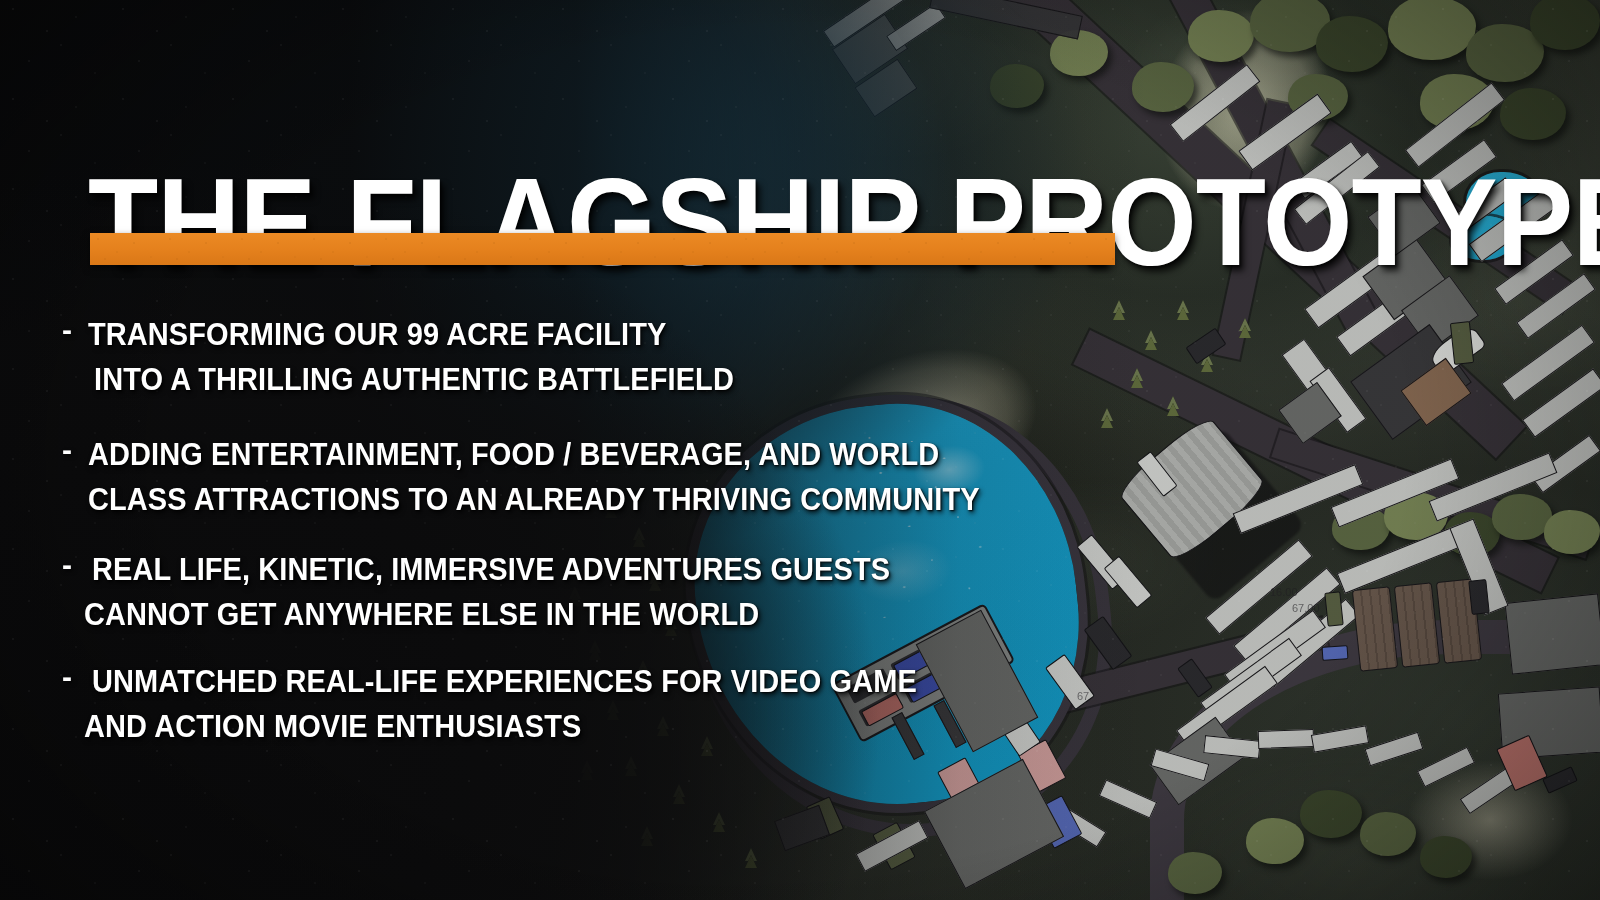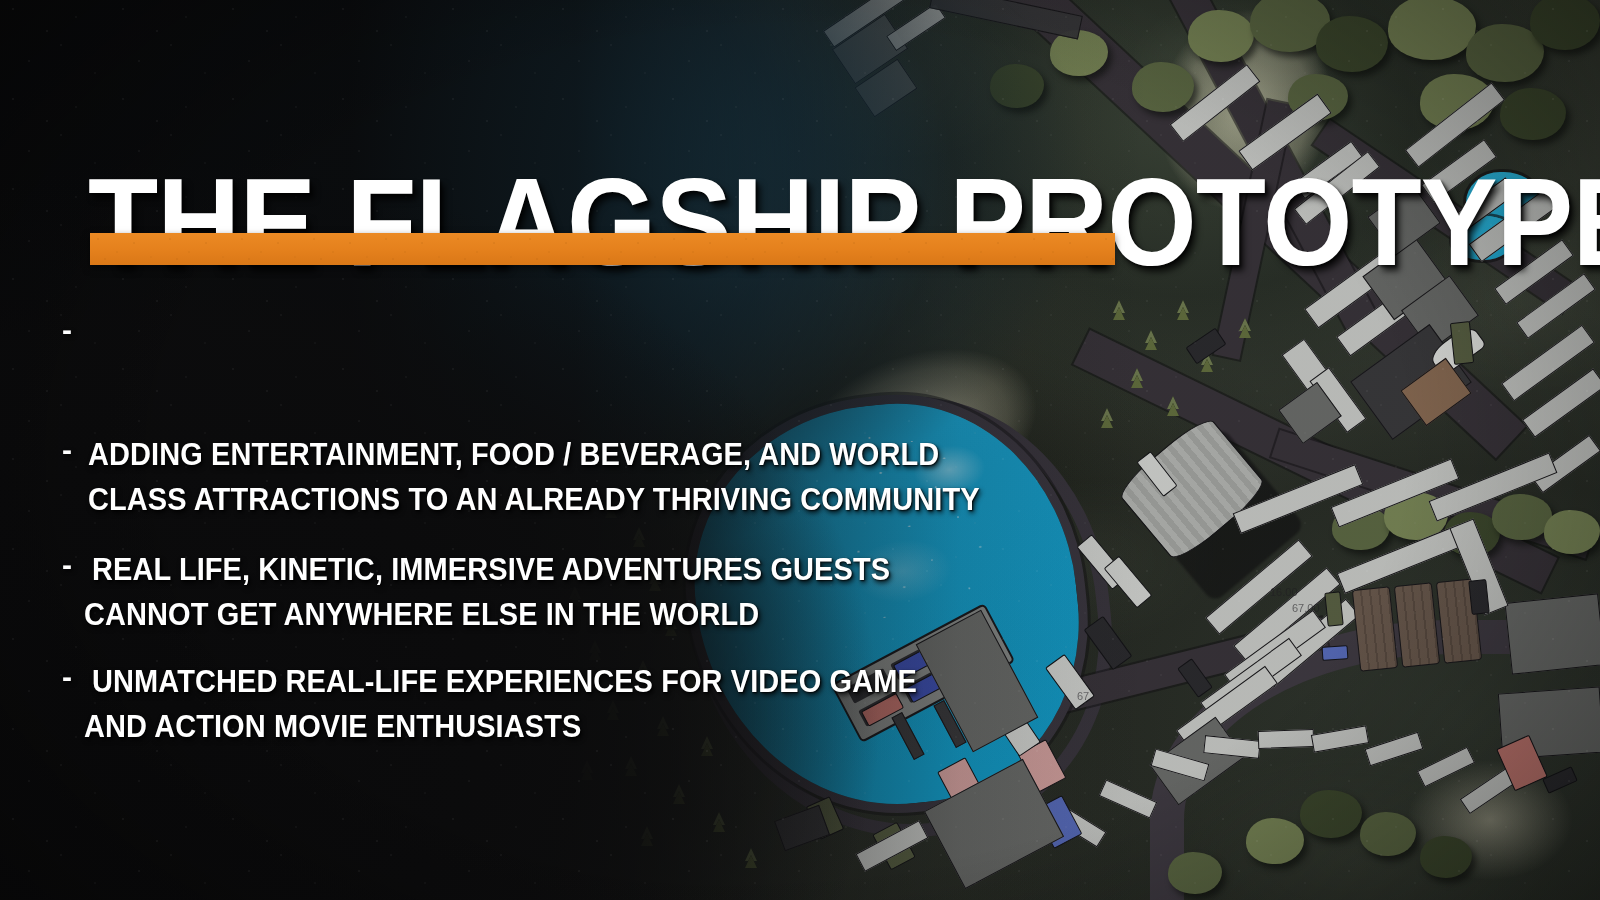--- a/index.html
+++ b/index.html
@@ -397,20 +397,24 @@
   <div class="content">
 
     <h1 class="title">THE FLAGSHIP PROTOTYPE</h1>
 
     <div class="rule"></div>
 
     <div class="bullets">
 
       <div class="bullet b1">
         <span class="dash">-</span>
+        <span>
+          <div class="btext">TRANSFORMING OUR 99 ACRE FACILITY</div>
+          <div class="btext" style="margin-left:6px;">INTO A THRILLING AUTHENTIC BATTLEFIELD</div>
+        </span>
       </div>
 
       <div class="bullet b2">
         <span class="dash">-</span>
         <span>
           <div class="btext">ADDING ENTERTAINMENT, FOOD / BEVERAGE, AND WORLD</div>
           <div class="btext">CLASS ATTRACTIONS TO AN ALREADY THRIVING COMMUNITY</div>
         </span>
       </div>
 

